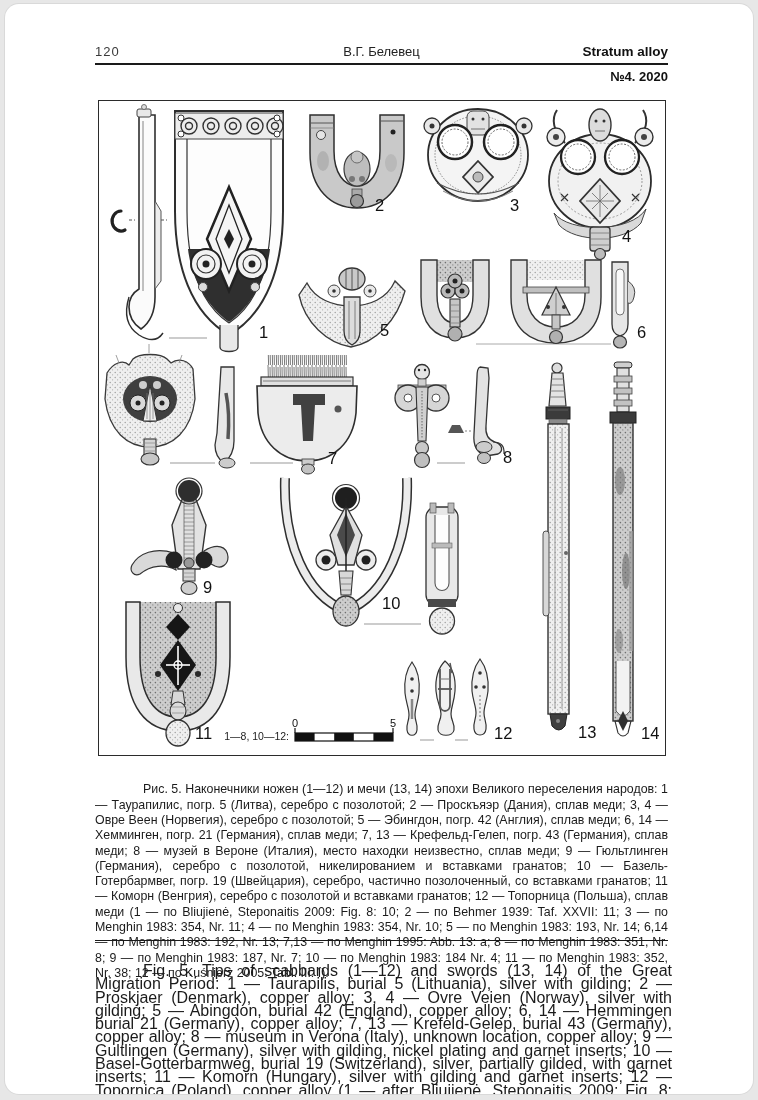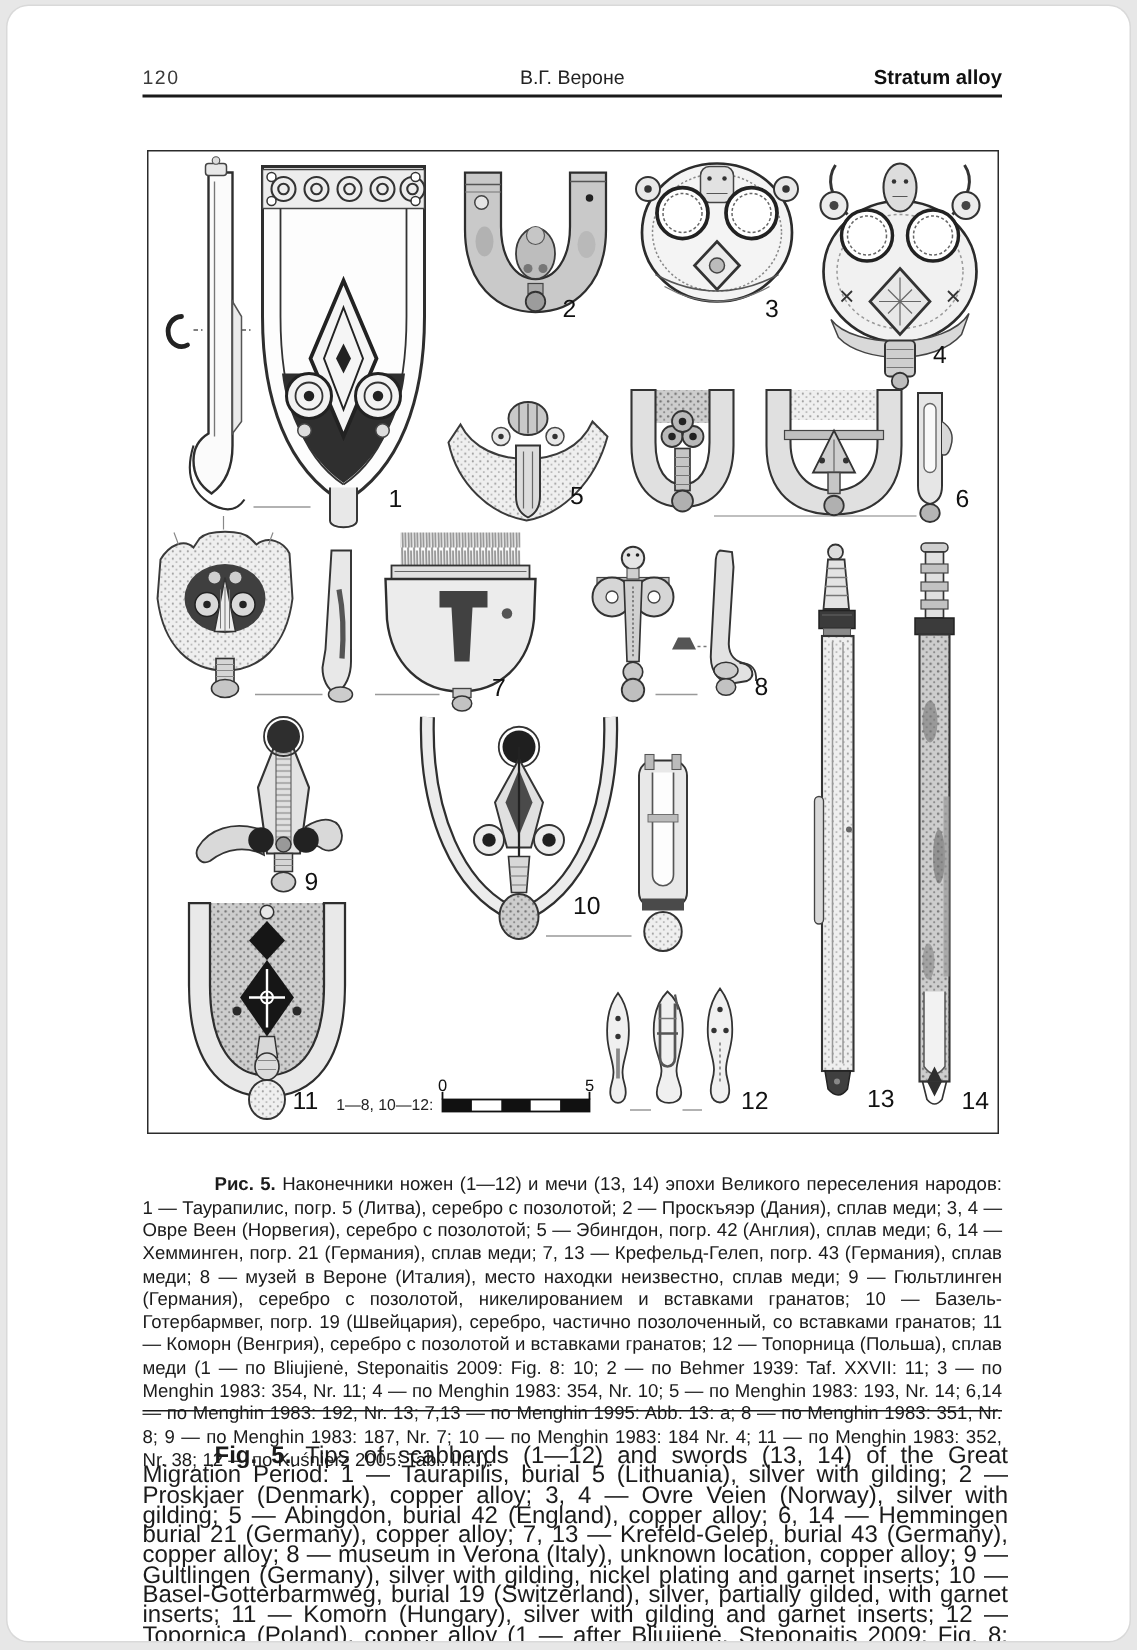--- a/index.html
+++ b/index.html
@@ -38,39 +38,40 @@
   .fig-frame svg{display:block;}
   .fn{font-family:"Liberation Sans",sans-serif;font-size:16.5px;fill:#111;}
   .fs{font-family:"Liberation Sans",sans-serif;font-size:10.5px;fill:#222;}
   .fs0{font-family:"Liberation Sans",sans-serif;font-size:11px;fill:#111;}
   
   .cap-ru{
     position:absolute;left:90px;top:766px;width:573px;
     font-size:12.4px;line-height:15.3px;color:#1b1b1b;
     text-align:justify;
   }
-  .cap-label{font-weight:bold;padding-left:48px;}
+  .cap-label{font-weight:normal;padding-left:48px;}
   .cap-divider{position:absolute;left:90px;top:936px;width:573px;height:1.3px;background:#1a1a1a;}
   .cap-en{
     position:absolute;left:90px;top:944px;width:577px;
     font-size:16px;line-height:13.3px;color:#1b1b1b;
     text-align:justify;
   }
 </style>
 </head>
 <body>
 
 <div class="page">
 
   <div class="hdr-row">
     <span class="hdr-page">120</span>
-    <span class="hdr-author">В.Г. Вероне</span>
+    <span class="hdr-author">В.Г. Белевец</span>
     <span class="hdr-journal">Stratum alloy</span>
   </div>
   <div class="hdr-rule"></div>
+  <div class="hdr-issue">№4. 2020</div>
 
   <div class="fig-frame">
     <svg width="566" height="654" viewBox="0 0 566 654">
       <defs>
         <pattern id="stip" width="5" height="5" patternUnits="userSpaceOnUse">
           <rect width="5" height="5" fill="#efefef"></rect>
           <circle cx="1.2" cy="1.5" r="0.7" fill="#9a9a9a"></circle>
           <circle cx="3.6" cy="3.8" r="0.6" fill="#ababab"></circle>
         </pattern>
         <pattern id="stipD" width="5" height="5" patternUnits="userSpaceOnUse">

